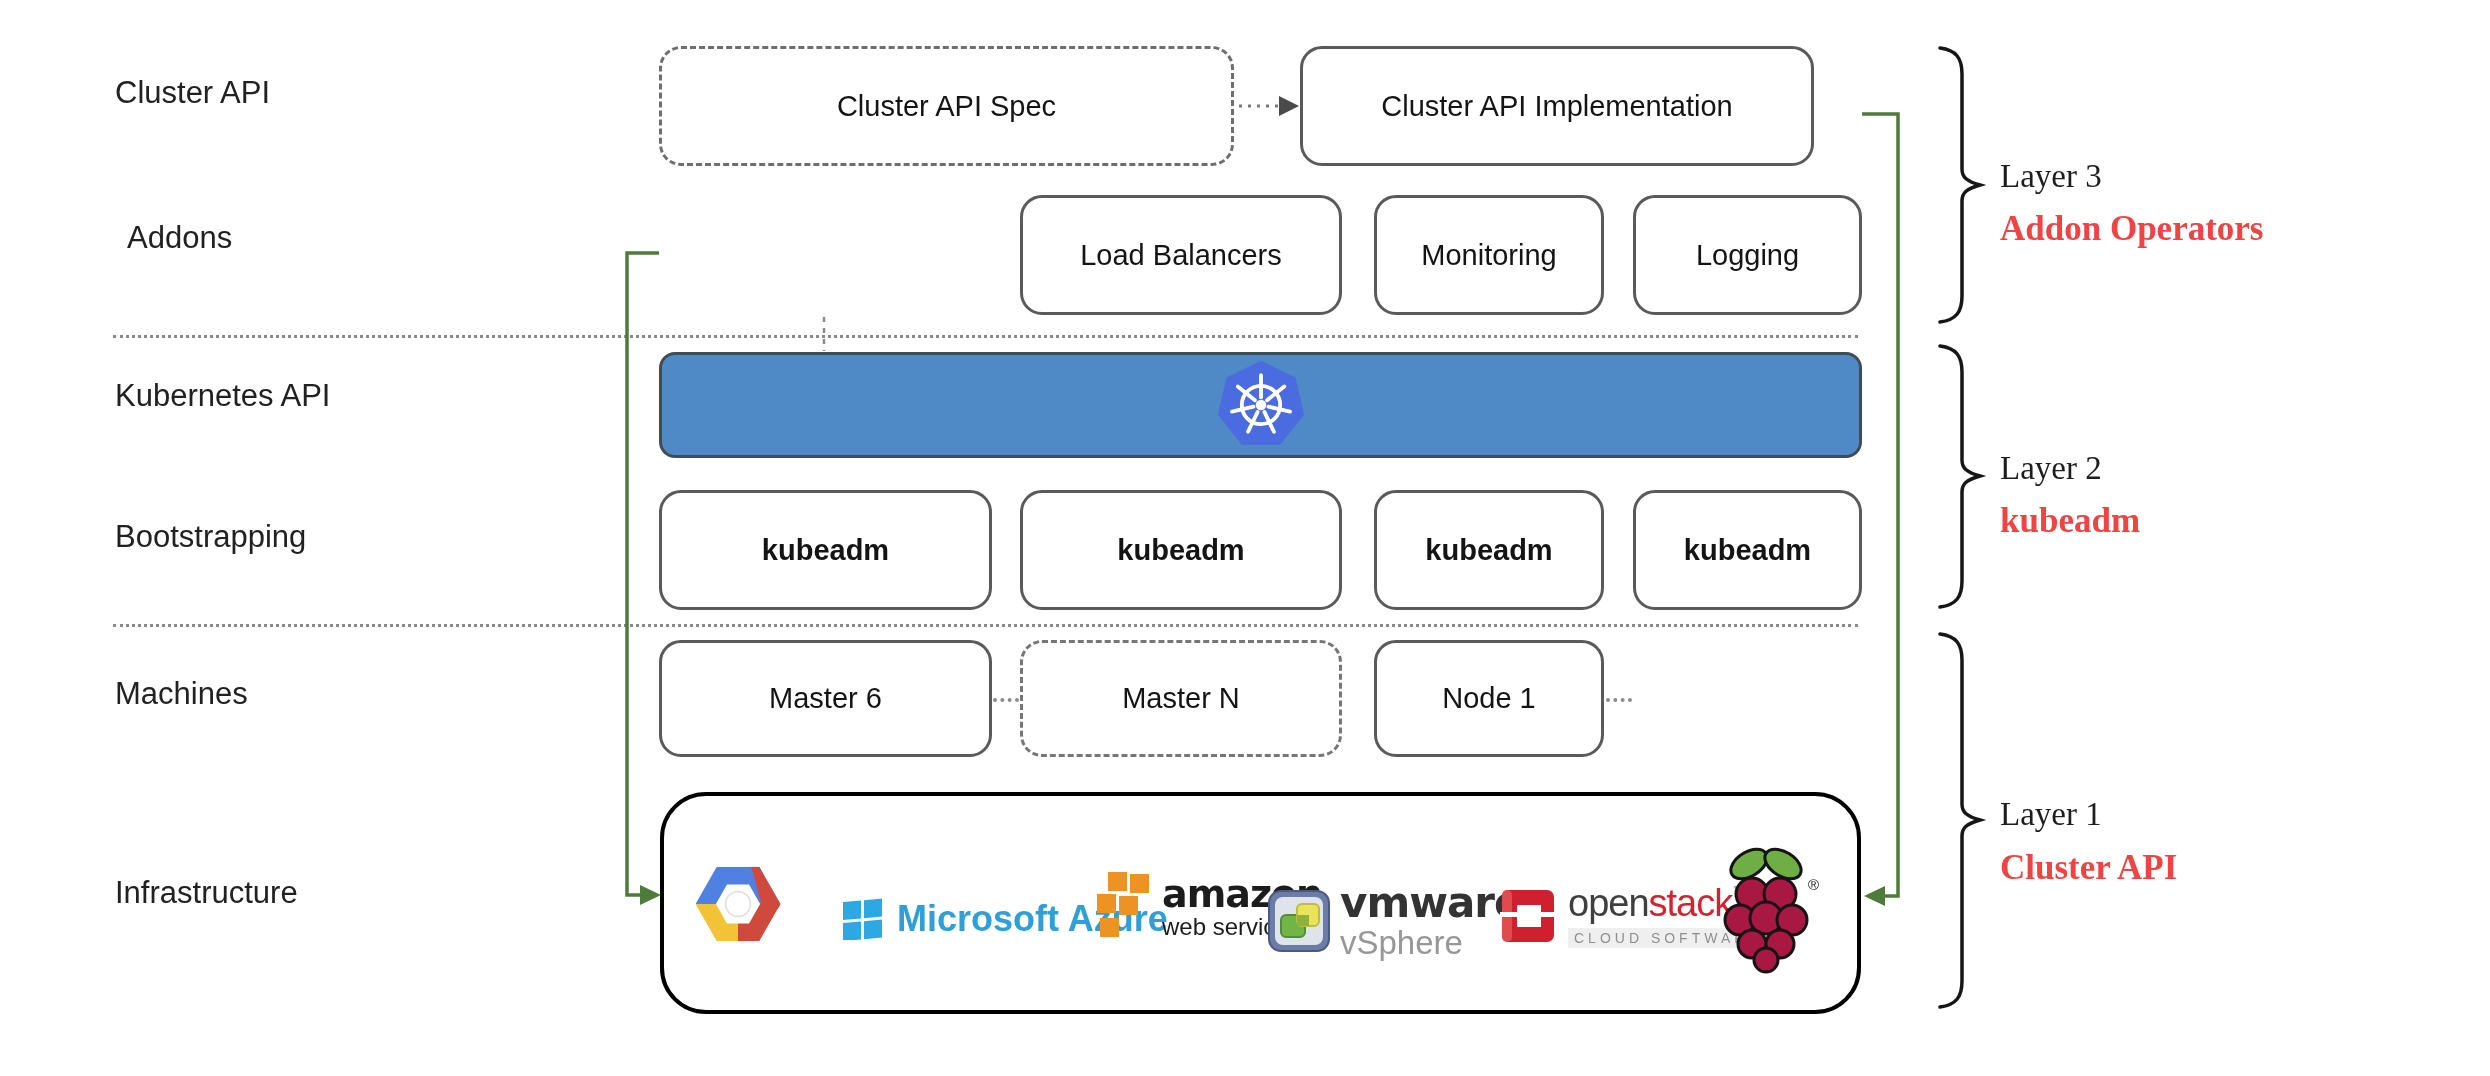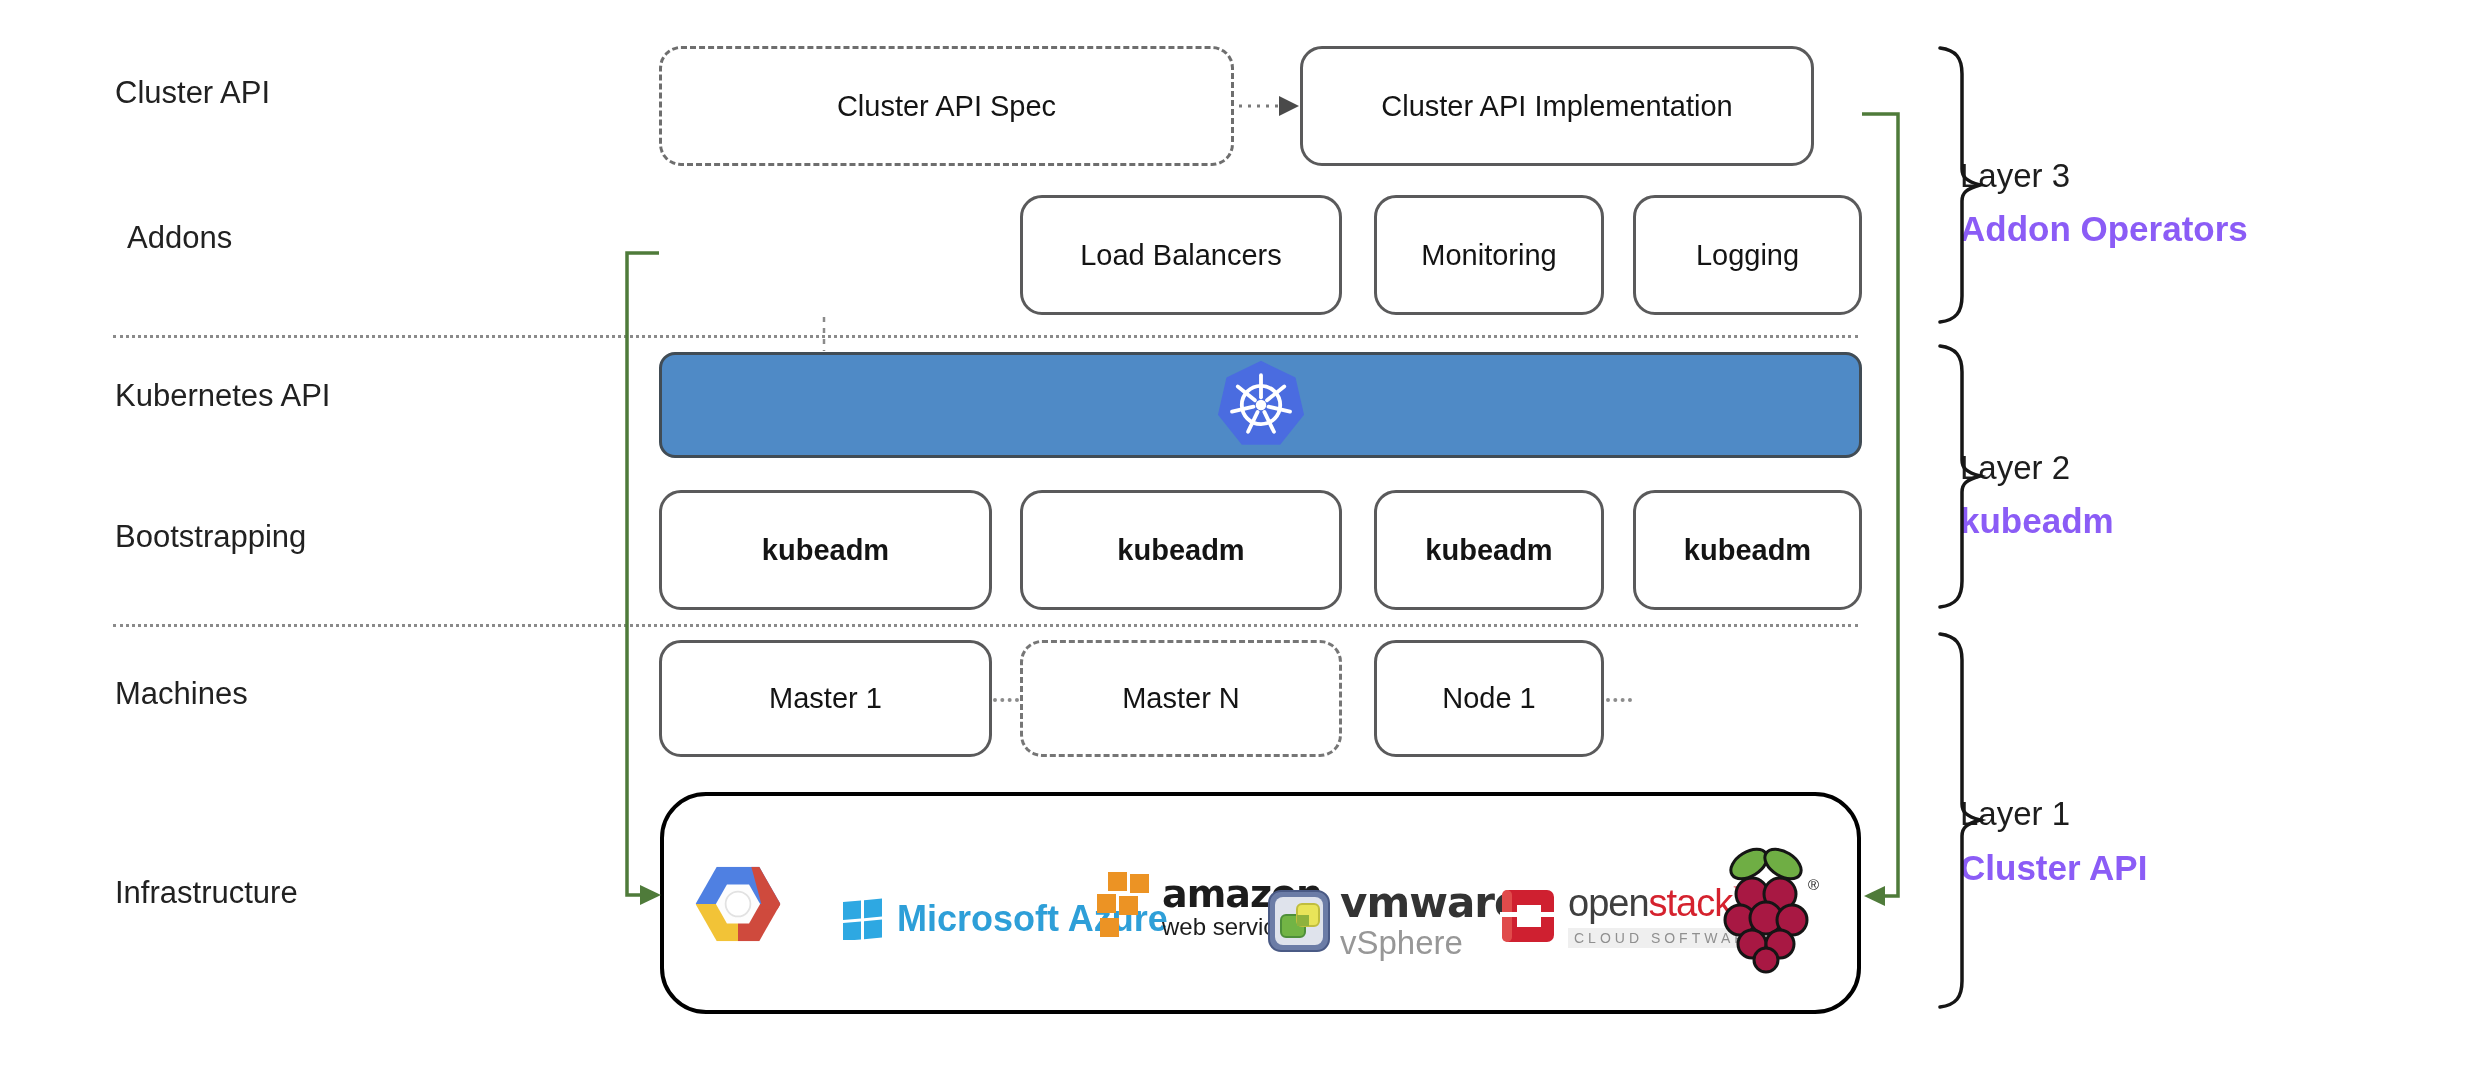--- a/index.html
+++ b/index.html
@@ -12,23 +12,23 @@
        box-sizing:border-box;white-space:nowrap;}
   .box.dashed{border:3px dashed #6e6e6e;}
   .box.mdash{border:3px dashed #767676;}
   .box.bold{font-weight:bold;}
   .conn{position:absolute;border-top:4px dotted #8c8c8c;height:0;}
   .banner{position:absolute;left:659px;top:352px;width:1203px;height:106px;background:#4f8ac6;
           border:3px solid #414c55;border-radius:16px;box-sizing:border-box;
           display:flex;align-items:center;justify-content:center;gap:16px;}
   .banner-text{font-family:"DejaVu Sans", sans-serif;font-weight:bold;font-size:74px;color:#ffffff;
                letter-spacing:-2px;line-height:1;padding-bottom:4px;}
-  .layerlbl{position:absolute;left:1960px;transform:translateY(-50%);white-space:nowrap;}
+  .layerlbl{position:absolute;left:2000px;transform:translateY(-50%);white-space:nowrap;font-family:Liberation Serif, serif;}
   .layerlbl .l1{font-size:33px;color:#1d1d1d;}
-  .layerlbl .l2{font-size:35px;font-weight:bold;color:#8b5cf6;}
+  .layerlbl .l2{font-size:35px;font-weight:bold;color:#ef4444;}
   .infra{position:absolute;left:660px;top:792px;width:1201px;height:222px;box-sizing:border-box;
          border:4px solid #000;border-radius:46px;background:#fff;}
   .logo{position:absolute;display:flex;align-items:center;}
   .azure-text{font-size:36px;color:#2e9fd8;font-weight:bold;margin-left:12px;white-space:nowrap;}
   .aws-text{margin-left:10px;line-height:1;}
   .aws-line1{font-family:"DejaVu Sans", sans-serif;font-weight:bold;font-size:38px;color:#1c1c1c;letter-spacing:-1px;}
   .aws-line2{font-size:24px;color:#1c1c1c;margin-top:2px;letter-spacing:0px;}
   .vm-text{margin-left:10px;line-height:1;}
   .vm-line1{font-family:"DejaVu Sans", sans-serif;font-weight:bold;font-size:42px;color:#333;letter-spacing:-1px;}
   .vm-line2{font-size:33px;color:#979797;margin-top:2px;}
@@ -96,21 +96,21 @@
     <span>kubeadm</span>
   </div>
   <div class="box bold" style="left:1374px;top:490px;width:230px;height:120px">
     <span>kubeadm</span>
   </div>
   <div class="box bold" style="left:1633px;top:490px;width:229px;height:120px">
     <span>kubeadm</span>
   </div>
 
   <div class="box" style="left:659px;top:640px;width:333px;height:117px">
-    <span>Master 1</span>
+    <span>Master 6</span>
   </div>
   <div class="box mdash" style="left:1020px;top:640px;width:322px;height:117px">
     <span>Master N</span>
   </div>
   <div class="box" style="left:1374px;top:640px;width:230px;height:117px">
     <span>Node 1</span>
   </div>
   <div class="conn" style="left:993px;top:698px;width:26px"></div>
   <div class="conn" style="left:1606px;top:698px;width:26px"></div>
 

